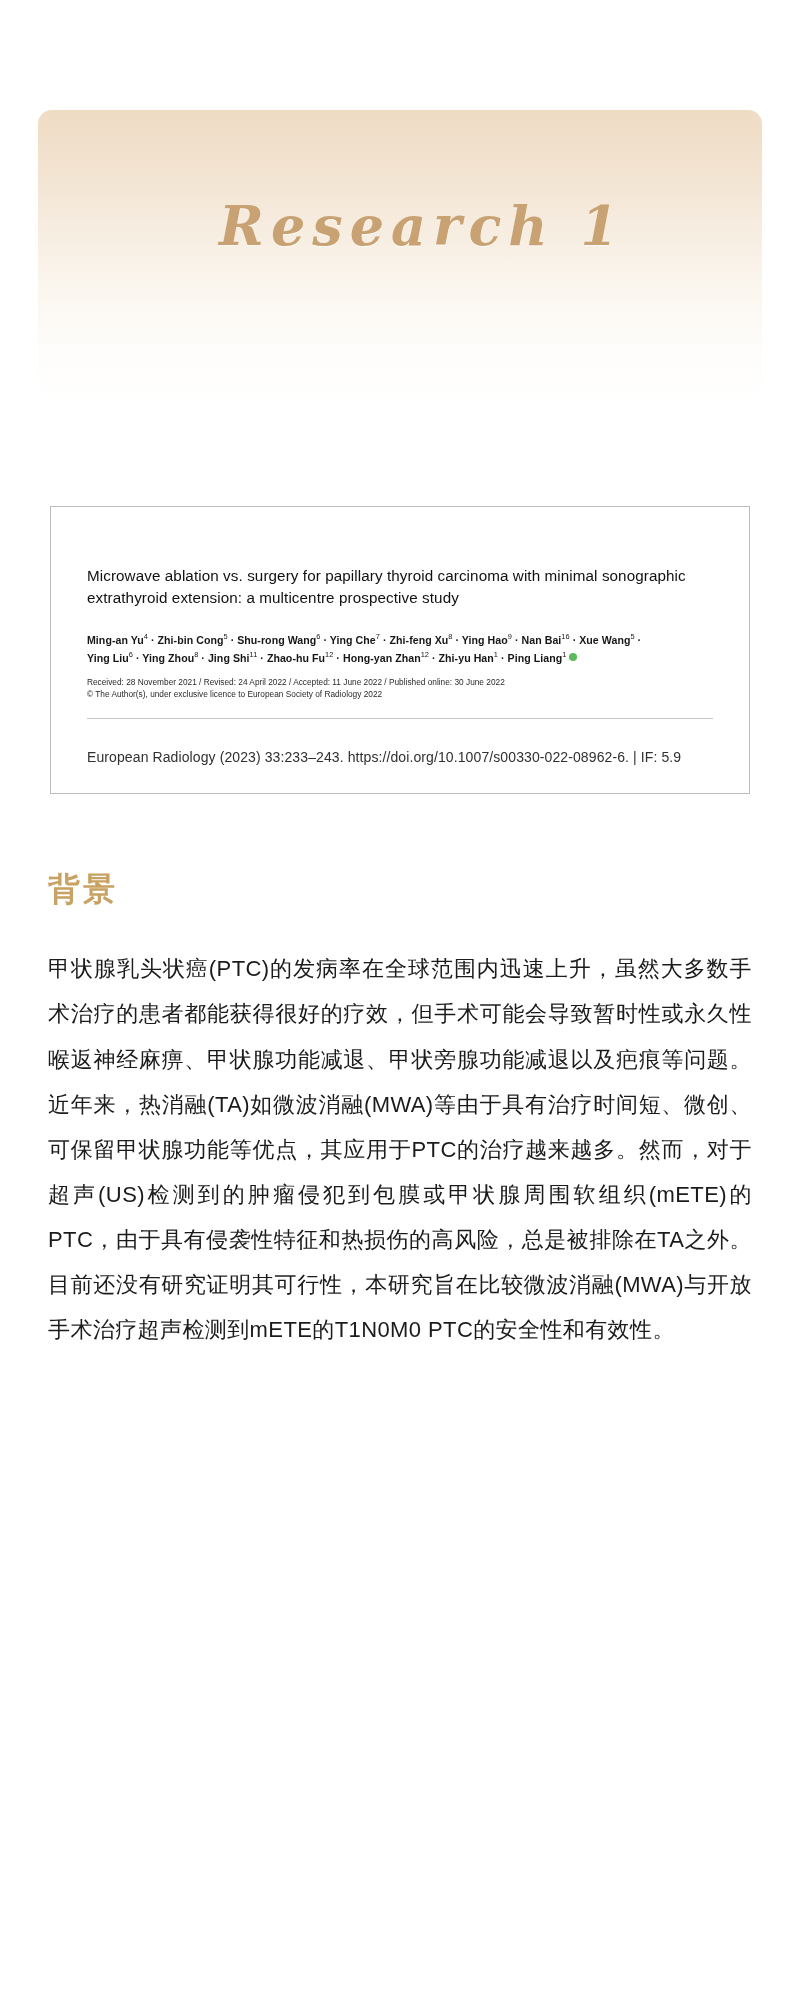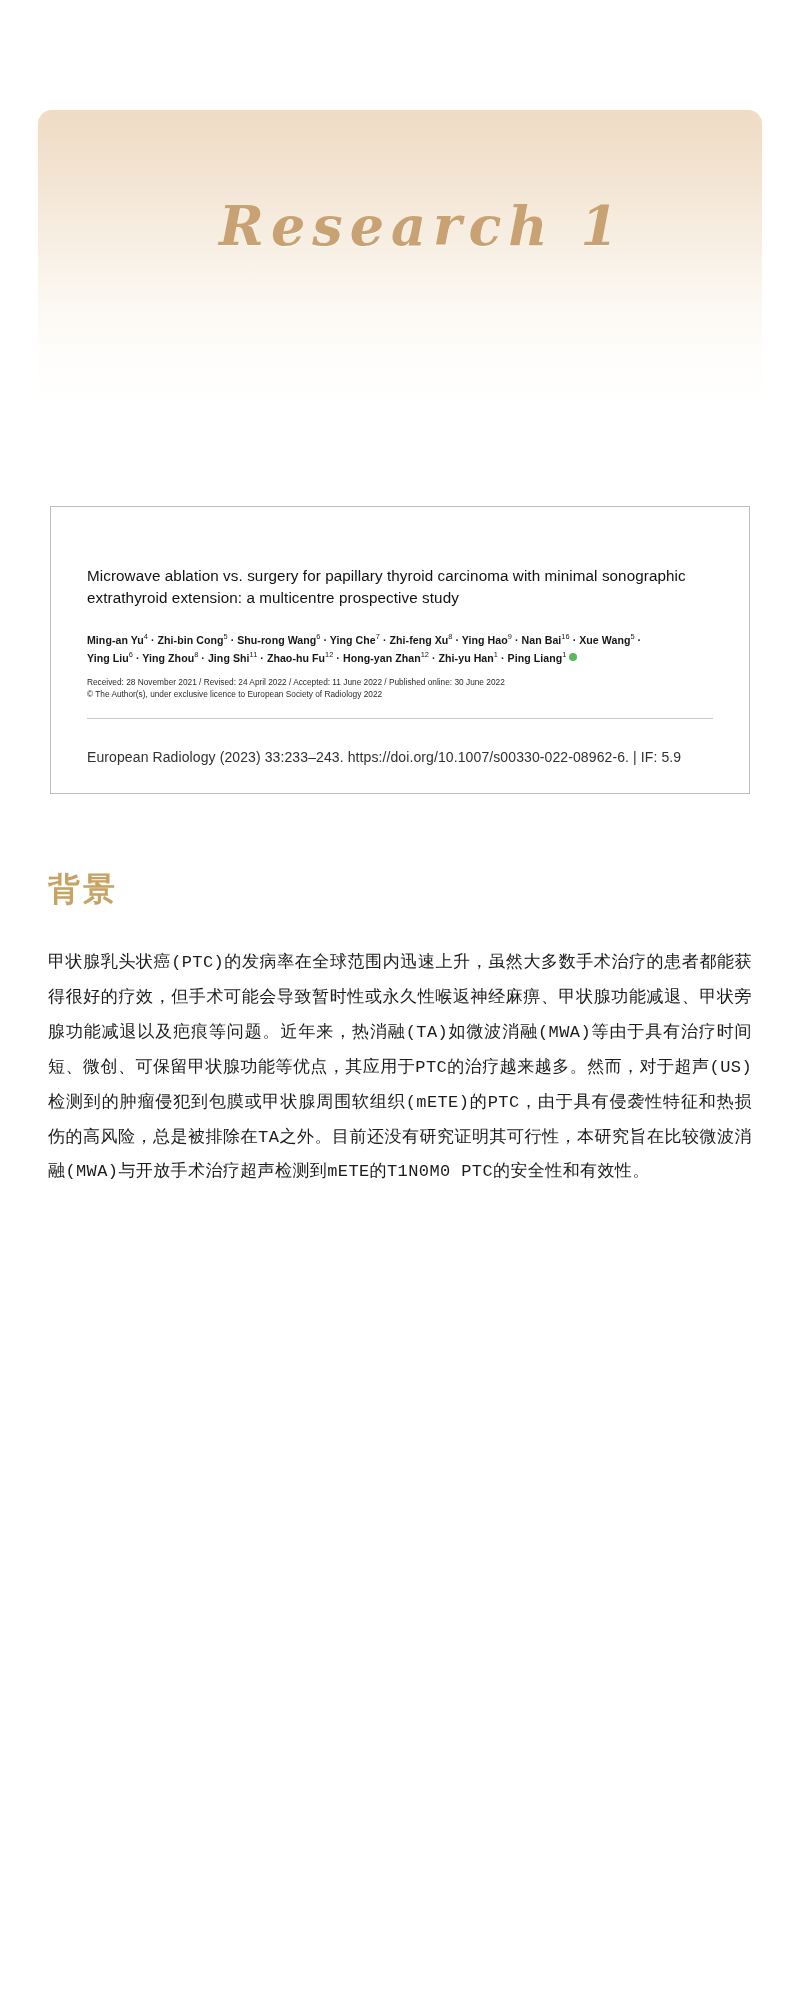--- a/index.html
+++ b/index.html
@@ -125,26 +125,26 @@
   }
   .section-heading {
     font-family: "DejaVu Serif", serif;
     font-weight: 700;
     font-size: 32px;
     letter-spacing: 3px;
     color: #c8a263;
   }
   .body-text {
     margin-top: 34px;
-    font-size: 17px;
+    font-size: 22px;
     line-height: 2.05;
     color: #1b1b1b;
     letter-spacing: 0.4px;
     text-align: justify;
-    font-family: Liberation Mono, monospace;
+    font-family: Liberation Sans, sans-serif;
     padding-bottom: 60px;
   }
 </style>
 </head>
 <body>
 
 <div class="page">
 
   <div class="hero">
     <div class="hero-inner">

